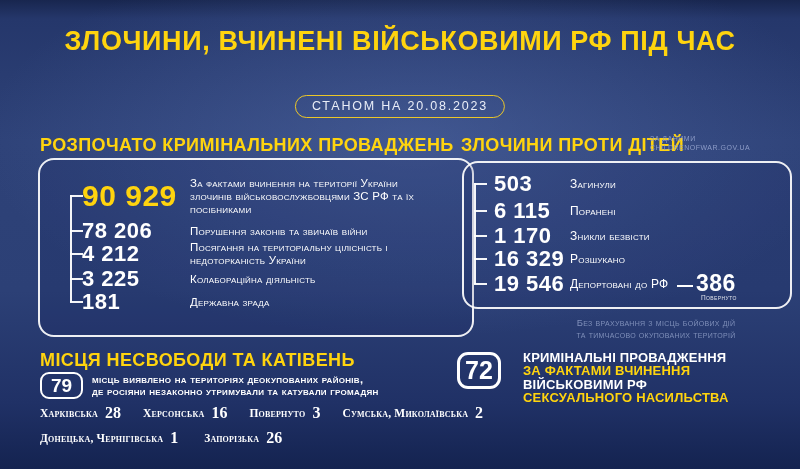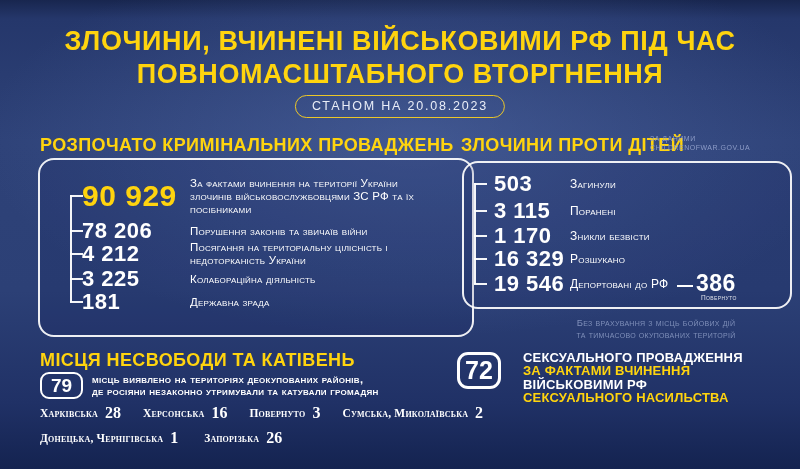--- a/index.html
+++ b/index.html
@@ -69,21 +69,20 @@
   .logo-text .lt1{font-size:6.5px;letter-spacing:1.2px;color:#e9edf7;}
   .logo-text .lt2{font-size:13px;font-weight:700;letter-spacing:.3px;color:#fff;margin-top:1px;}
 </style>
 </head>
 <body>
 
 <div class="poster">
 
   <div class="abs title">
     <div>ЗЛОЧИНИ, ВЧИНЕНІ ВІЙСЬКОВИМИ РФ ПІД ЧАС</div>
-    <div>ПОВНОМАСШТАБНОГО ВТОРГНЕННЯ</div>
   </div>
   <div class="abs pill">СТАНОМ НА 20.08.2023</div>
 
   <div class="abs sec-h" style="left:40px;top:135px;">РОЗПОЧАТО КРИМІНАЛЬНИХ ПРОВАДЖЕНЬ</div>
 
   <div class="abs sec-h" style="left:461px;top:135px;">ЗЛОЧИНИ ПРОТИ ДІТЕЙ</div>
   <div class="abs src">
     <div>ЗА ДАНИМИ</div>
     <div>CHILDRENOFWAR.GOV.UA</div>
   </div>
@@ -108,21 +107,21 @@
   </div>
 
   <div class="abs statbox box2">
     <div class="abs vline b2-v"></div>
     <div class="abs tick b2-t1"></div>
     <div class="abs tick b2-t2"></div>
     <div class="abs tick b2-t3"></div>
     <div class="abs tick b2-t4"></div>
     <div class="abs tick b2-t5"></div>
     <div class="num b2-n b2-n1">503</div>
-    <div class="num b2-n b2-n2">3 115</div>
+    <div class="num b2-n b2-n2">6 115</div>
     <div class="num b2-n b2-n3">1 170</div>
     <div class="num b2-n b2-n4">16 329</div>
     <div class="num b2-n b2-n5">19 546</div>
     <div class="lbl sc b2-l1">Загинули</div>
     <div class="lbl sc b2-l2">Поранені</div>
     <div class="lbl sc b2-l3">Зникли безвісти</div>
     <div class="lbl sc b2-l4">Розшукано</div>
     <div class="lbl sc b2-l5">Депортовані до РФ</div>
     <div class="abs dash"></div>
     <div class="num extra-num">386</div>
@@ -164,20 +163,20 @@
       <span class="rval">1</span>
     </div>
     <div class="region">
       <span class="rname sc">Запорізька</span>
       <span class="rval">26</span>
     </div>
   </div>
 
   <div class="abs badge badge72">72</div>
   <div class="abs sv">
-    <div class="w">СЕКСУАЛЬНОГО ПРОВАДЖЕННЯ</div>
+    <div class="w">КРИМІНАЛЬНІ ПРОВАДЖЕННЯ</div>
     <div class="y">ЗА ФАКТАМИ ВЧИНЕННЯ</div>
     <div class="w">ВІЙСЬКОВИМИ РФ</div>
     <div class="y">СЕКСУАЛЬНОГО НАСИЛЬСТВА</div>
   </div>
 
 
 </div>
 
 </body></html>

